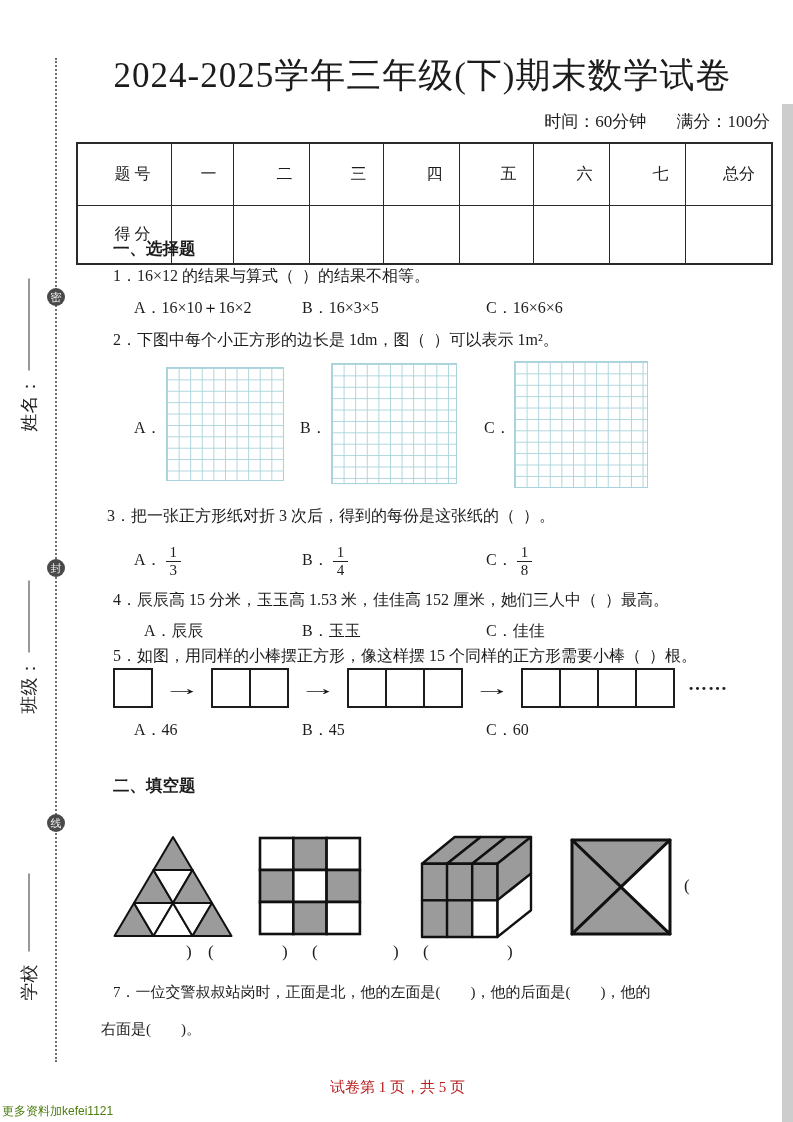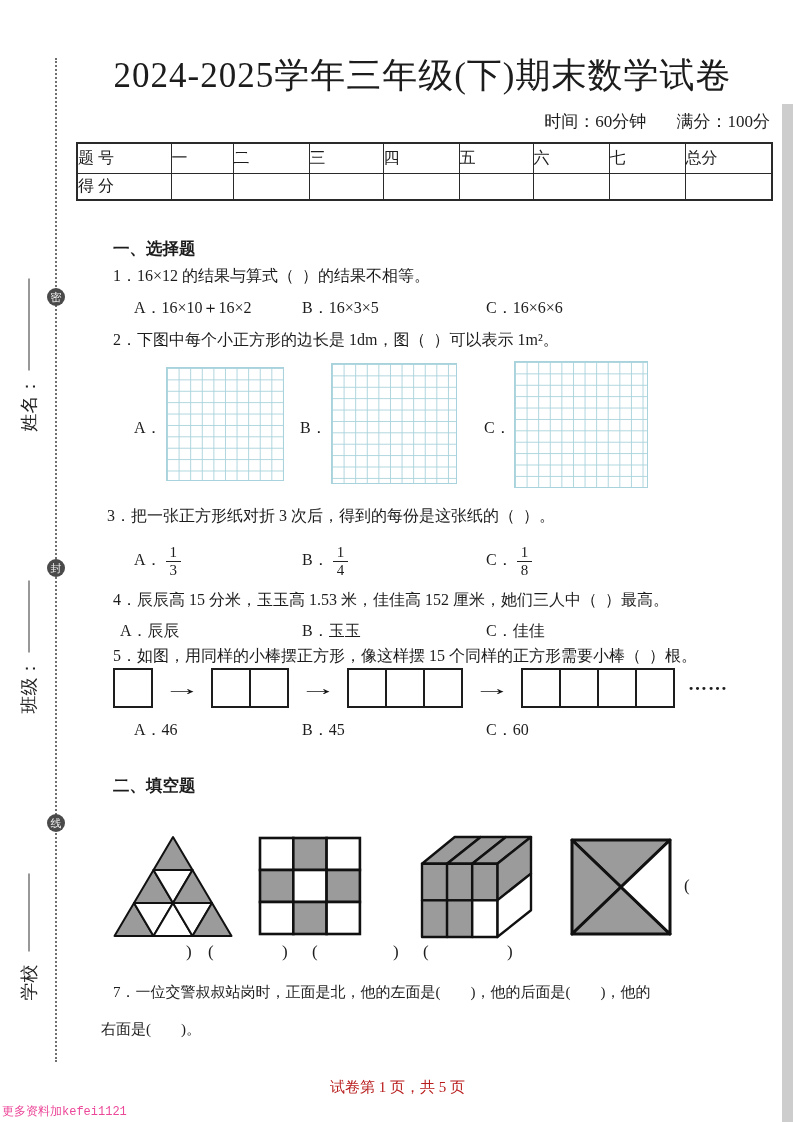--- a/index.html
+++ b/index.html
@@ -9,28 +9,28 @@
   .pre{white-space:pre;}
   
   #right-strip{left:782px;top:104px;width:11px;height:1018px;background:#cdcdcd;}
   
   #cutline{left:55px;top:58px;width:0;height:1004px;border-left:2px dotted #6f6f6f;}
   .seal{left:47px;width:18px;height:18px;border-radius:50%;background:#4a4a4a;color:#efefef;
         font-size:11px;line-height:18px;text-align:center;font-family:"Liberation Sans",sans-serif;}
   .rotlabel{display:flex;align-items:center;gap:7px;font-size:18px;color:#222;white-space:nowrap;
             transform:rotate(-90deg);}
   .blankline{display:inline-block;height:0;border-bottom:1.7px solid #333;}
-  #watermark{left:2px;top:1103px;font-size:12px;color:#ec4899;font-family:Liberation Mono, monospace;}
+  #watermark{left:2px;top:1103px;font-size:12px;color:#4d7c0f;font-family:Liberation Sans, sans-serif;}
   
   #title{left:75px;top:52px;width:695px;text-align:center;font-size:35px;font-weight:400;letter-spacing:1px;}
   #meta{left:75px;top:110px;width:695px;text-align:right;font-size:17px;}
   #meta .gap{margin-left:26px;}
   
   #score-table{left:76px;top:142px;border-collapse:collapse;table-layout:fixed;}
-  #score-table td{border:1.7px solid #2a2a2a;text-align:left;font-size:16px;padding:0;}
+  #score-table td{border:1.7px solid #2a2a2a;text-align:right;font-size:16px;padding:16px;}
   #score-table tr:first-child td{height:29px;}
   #score-table tr:last-child td{height:25px;}
   #score-table{border:2.2px solid #2a2a2a;}
   .spaced{letter-spacing:4px;}
   
   .sec-title{font-size:16.5px;font-weight:bold;font-family:"Liberation Sans",sans-serif;}
   .q-text{font-size:16px;}
   .opt{font-size:16px;}
   
   .bluegrid{border:1px solid #a9d3dc;
@@ -142,21 +142,21 @@
   <div class="abs bluegrid" style="left:331px;top:363px;width:124px;height:119px;"></div>
   <span class="abs opt" style="left:484px;top:418px;">C．</span>
   <div class="abs bluegrid" style="left:514px;top:361px;width:132px;height:125px;"></div>
 
   <div class="abs q-text pre" style="left:107px;top:506px;">3．把一张正方形纸对折 3 次后，得到的每份是这张纸的（  ）。</div>
   <span class="abs opt" style="left:134px;top:544px;"><span>A．</span><span class="frac"><span class="num">1</span><span class="den">3</span></span></span>
   <span class="abs opt" style="left:302px;top:544px;"><span>B．</span><span class="frac"><span class="num">1</span><span class="den">4</span></span></span>
   <span class="abs opt" style="left:486px;top:544px;"><span>C．</span><span class="frac"><span class="num">1</span><span class="den">8</span></span></span>
 
   <div class="abs q-text pre" style="left:113px;top:590px;">4．辰辰高 15 分米，玉玉高 1.53 米，佳佳高 152 厘米，她们三人中（  ）最高。</div>
-  <span class="abs opt" style="left:120px;top:621px;">A．辰辰</span>
+  <span class="abs opt" style="left:144px;top:621px;">A．辰辰</span>
   <span class="abs opt" style="left:302px;top:621px;">B．玉玉</span>
   <span class="abs opt" style="left:486px;top:621px;">C．佳佳</span>
 
   <div class="abs q-text pre" style="left:113px;top:646px;">5．如图，用同样的小棒摆正方形，像这样摆 15 个同样的正方形需要小棒（  ）根。</div>
   <div id="sticks-row" class="abs">
     <span class="sqgroup">
         <span class="stick-sq"></span>
       </span>
     <span class="arrow">→</span>
     <span class="sqgroup">

